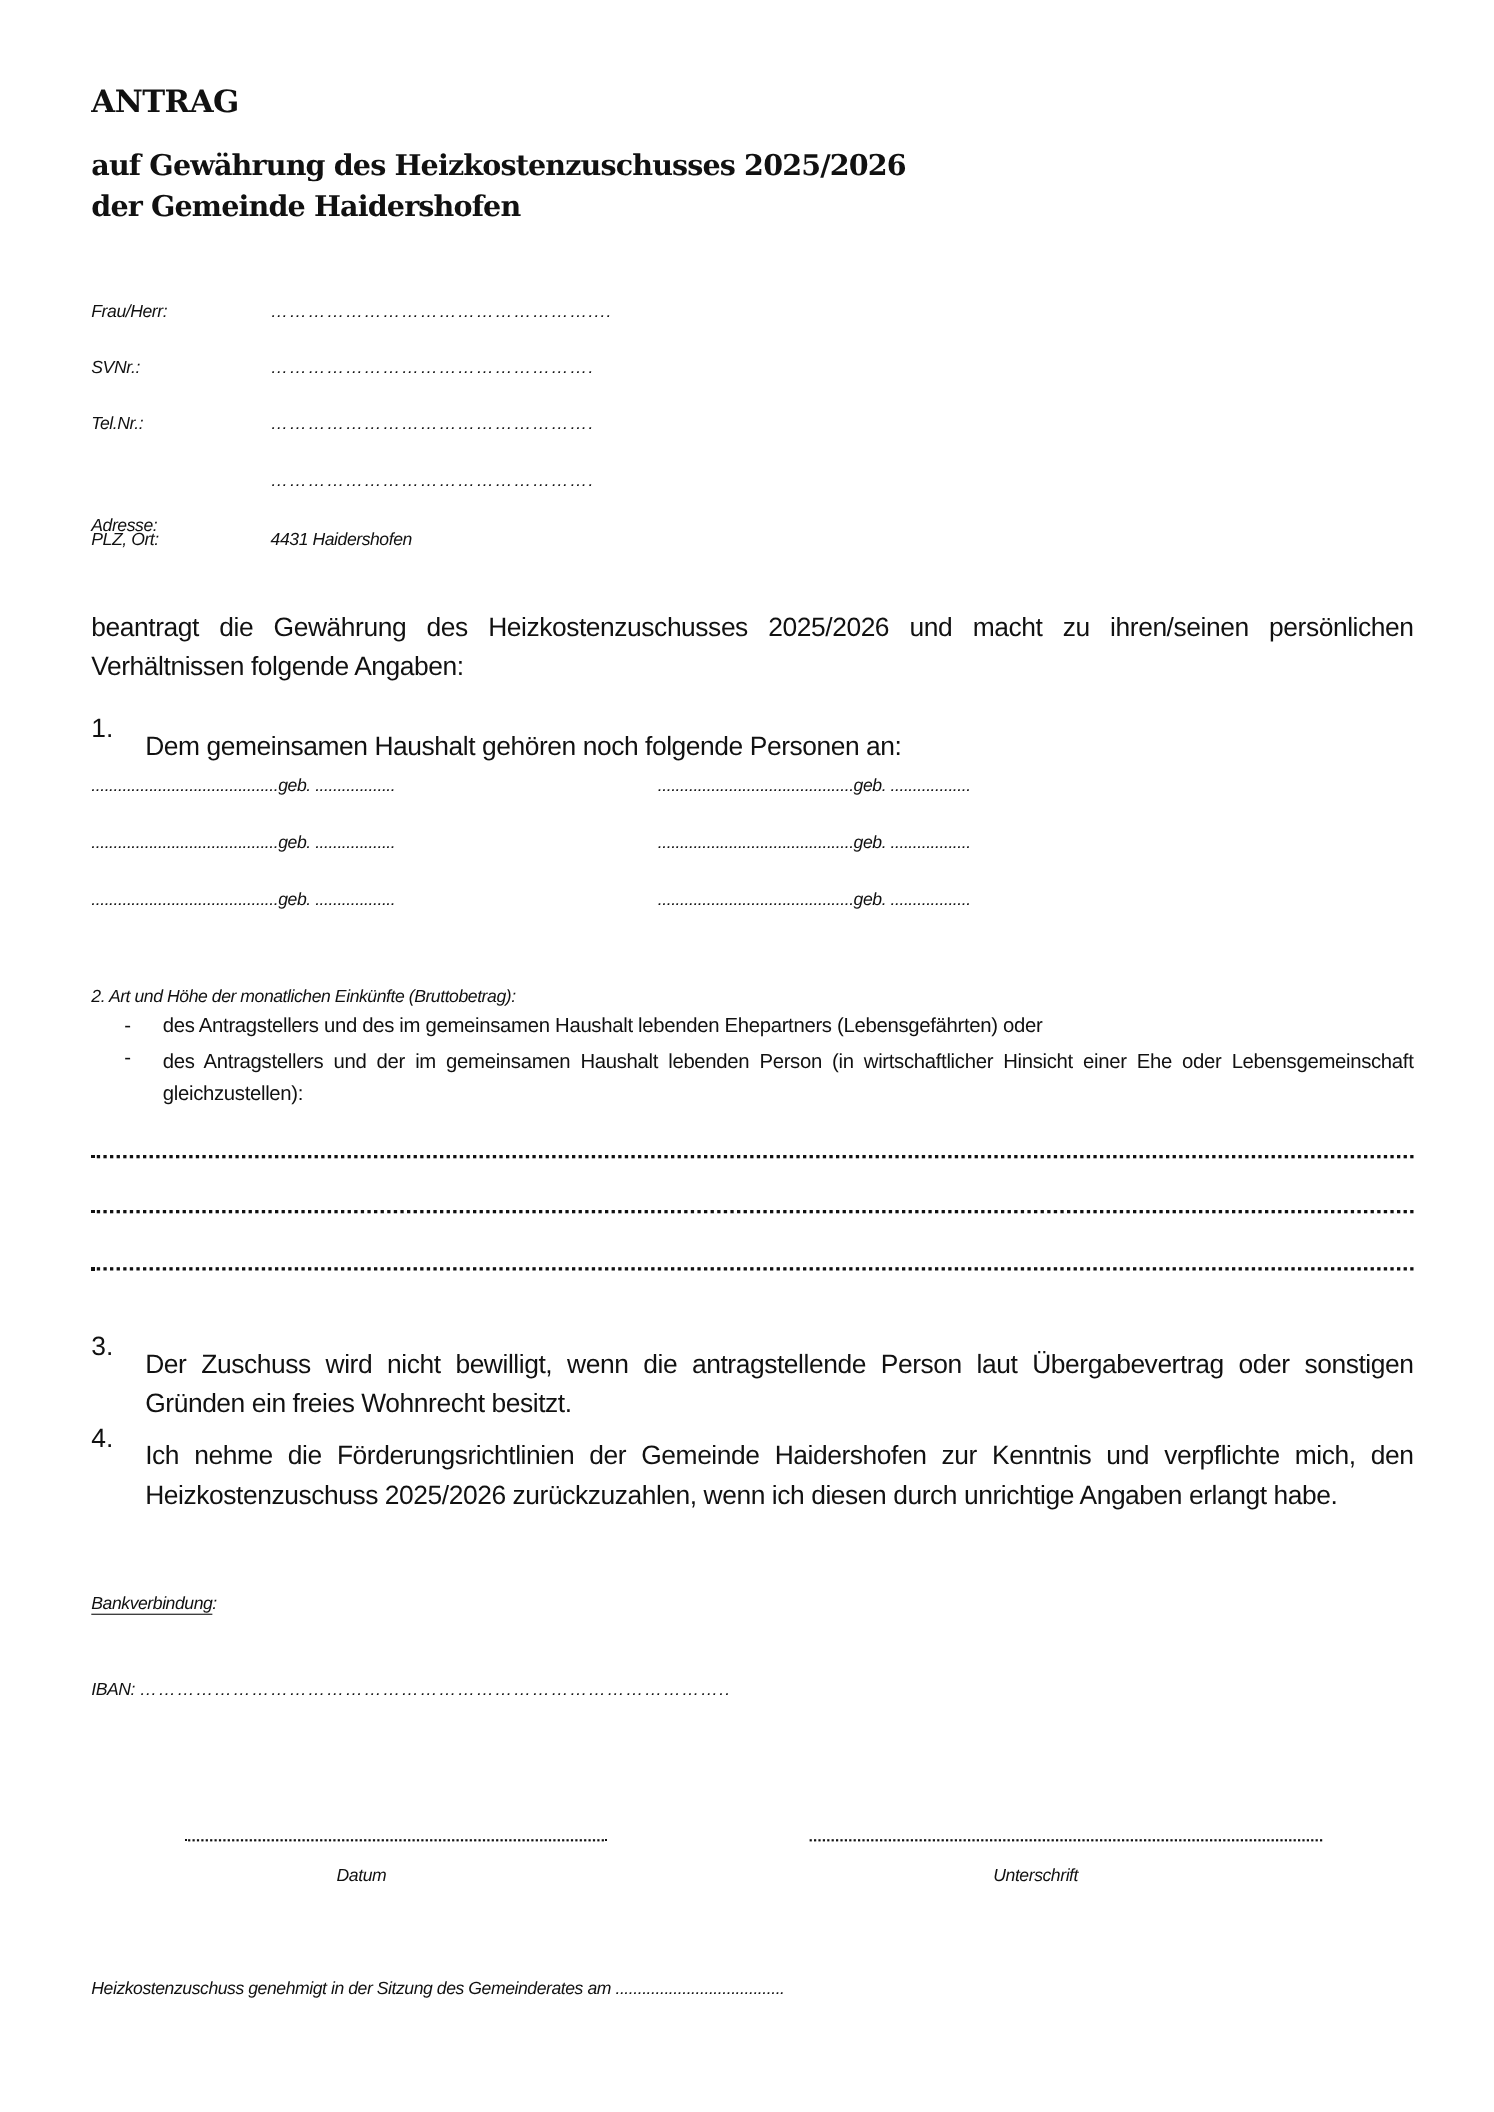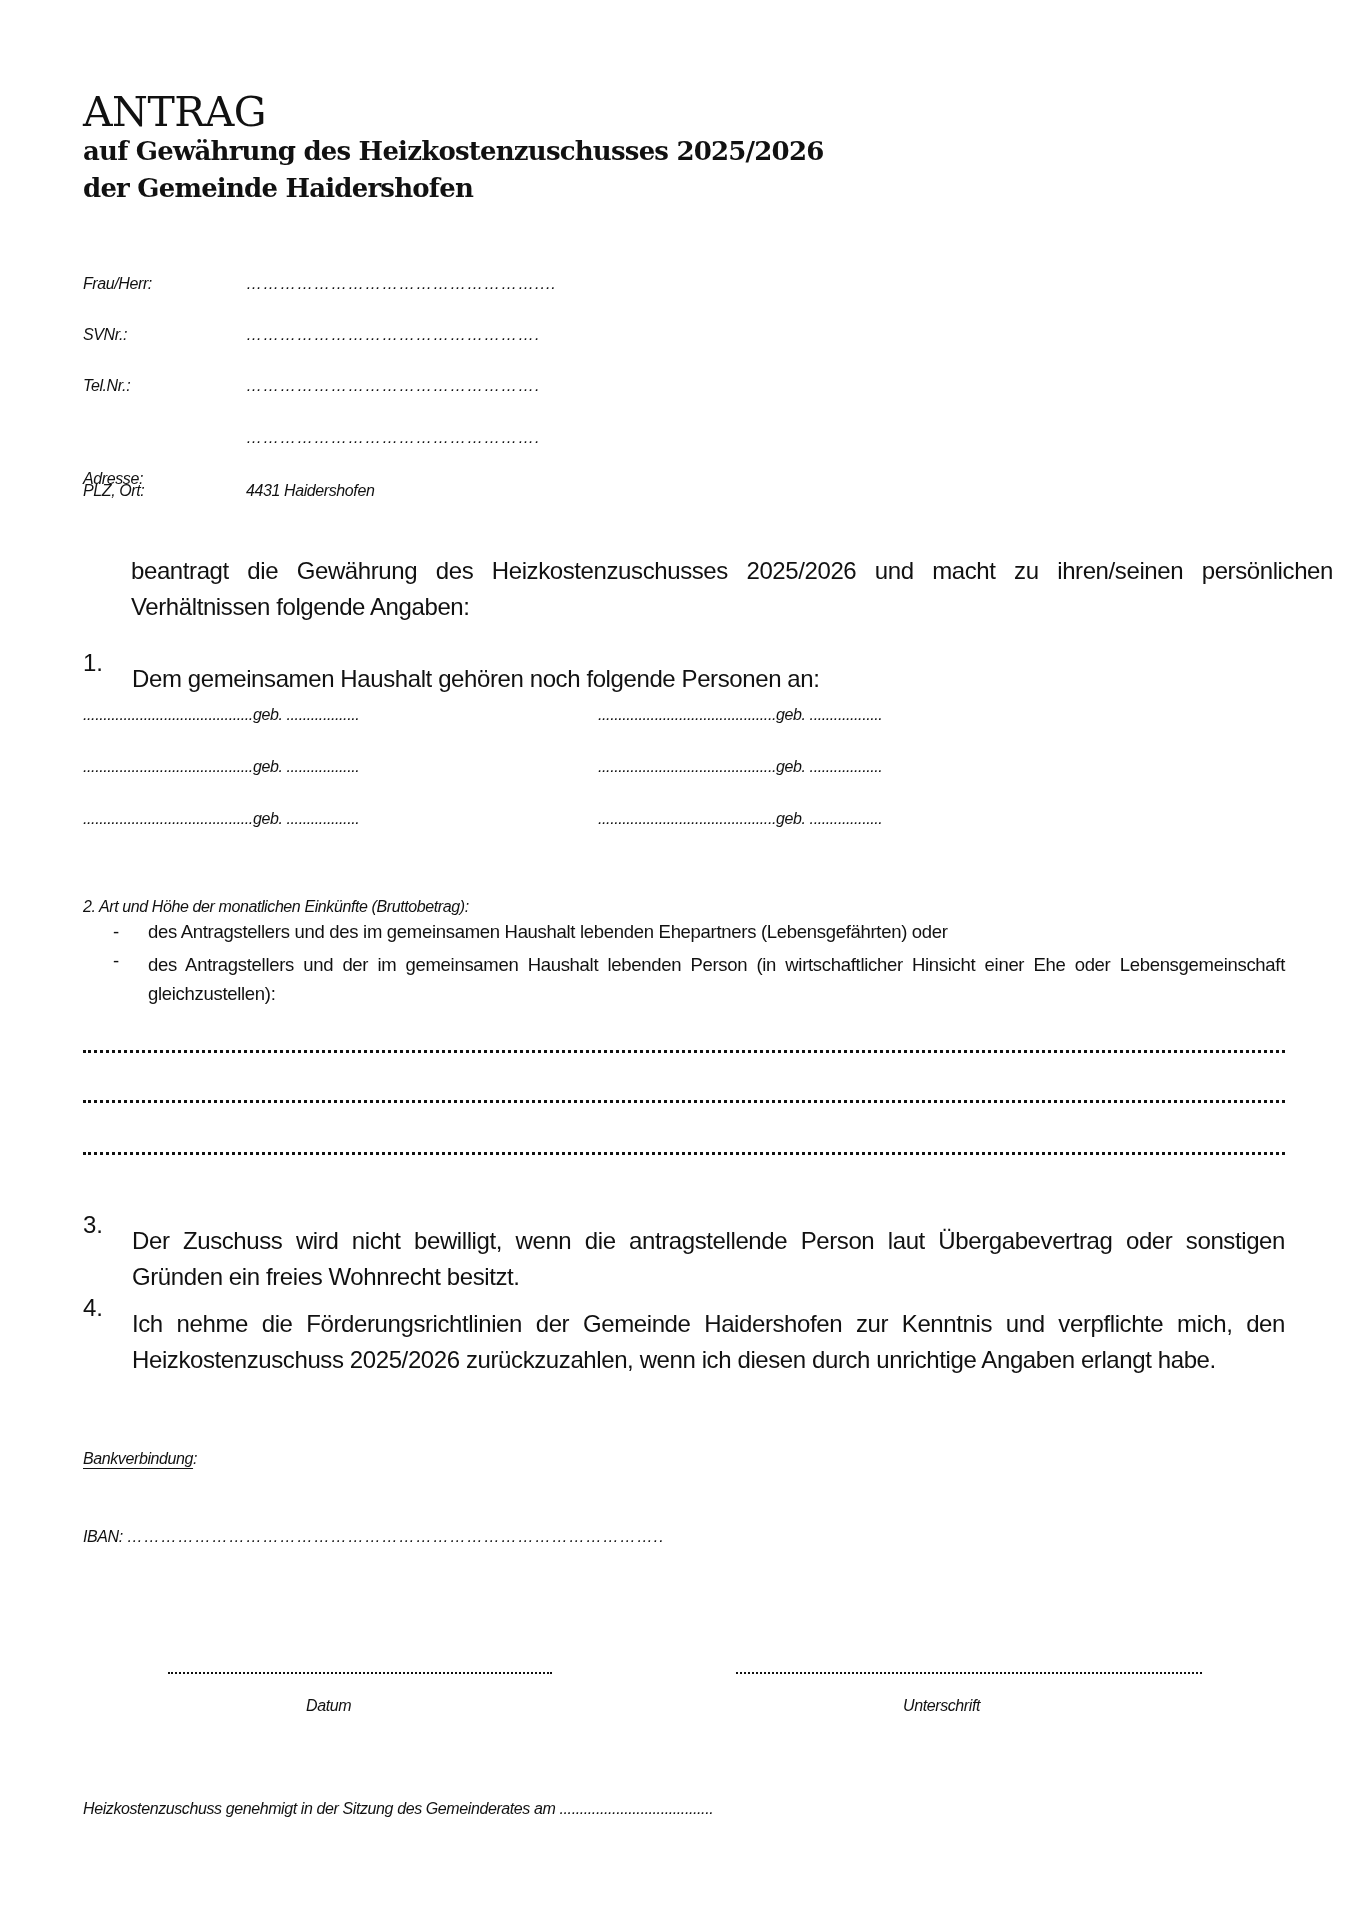--- a/index.html
+++ b/index.html
@@ -1,19 +1,19 @@
 <!DOCTYPE html>
 <html><head>
 <meta charset="utf-8">
 <style>
   html, body { margin: 0; padding: 0; background: #ffffff; }
   body { width: 1358px; height: 1920px; position: relative; overflow: hidden;
          font-family: "Liberation Sans", sans-serif; color: #111; }
   .abs { position: absolute; white-space: nowrap; }
-  .title { left: 83px; top: 88px; font-family: "DejaVu Serif", serif; font-weight: normal; font-size: 41px; letter-spacing: -0.5px; }
+  .title { left: 83px; top: 76px; font-family: "DejaVu Serif", serif; font-weight: bold; font-size: 28px; letter-spacing: -0.5px; }
   .subtitle { left: 83px; font-family: "DejaVu Serif", serif; font-weight: bold; font-size: 26px; letter-spacing: -0.8px; }
   .body { font-size: 16px; letter-spacing: -0.4px; font-style: italic; }
   .lbl { left: 83px; }
   .val { left: 246px; }
   .dots { letter-spacing: 1px; }
   .small { font-size: 18.5px; letter-spacing: -0.3px; }
   .para { left: 83px; width: 1202px; font-size: 24px; line-height: 36px; text-align: justify; letter-spacing: -0.4px; white-space: normal; }
   .num-item { position: absolute; left: 83px; width: 1202px; font-size: 24px; line-height: 36px; }
   .num-item .n { position: absolute; left: 0; top: 0; }
   .num-item .t { margin-left: 49px; text-align: justify; letter-spacing: -0.4px; margin-top: 16px; }
@@ -40,21 +40,21 @@
     <div class="abs body lbl" style="top:377px;">Tel.Nr.:</div>
     <div class="abs body val dots" style="top:377px;">…………………………………………….</div>
 
     <div class="abs body lbl" style="top:429px;margin-top:41px;">Adresse:</div>
     <div class="abs body val dots" style="top:429px;">…………………………………………….</div>
 
     <div class="abs body lbl" style="top:482px;">PLZ, Ort:</div>
     <div class="abs body val" style="top:482px;">4431 Haidershofen</div>
   </div>
 
-  <div class="abs para" style="top:553px;margin-left:48px;">beantragt die Gewährung des Heizkostenzuschusses 2025/2026 und macht zu ihren/seinen persönlichen Verhältnissen folgende Angaben:</div>
+  <div class="abs para" style="top:553px;">beantragt die Gewährung des Heizkostenzuschusses 2025/2026 und macht zu ihren/seinen persönlichen Verhältnissen folgende Angaben:</div>
 
   <div class="num-item" style="top:645px;">
     <span class="n">1.</span>
     <div class="t">Dem gemeinsamen Haushalt gehören noch folgende Personen an:</div>
   </div>
 
   <div>
     <div class="abs body" style="left:83px; top:706px;">..........................................geb. ..................</div>
     <div class="abs body" style="left:598px; top:706px;">............................................geb. ..................</div>
     <div class="abs body" style="left:83px; top:758px;">..........................................geb. ..................</div>

